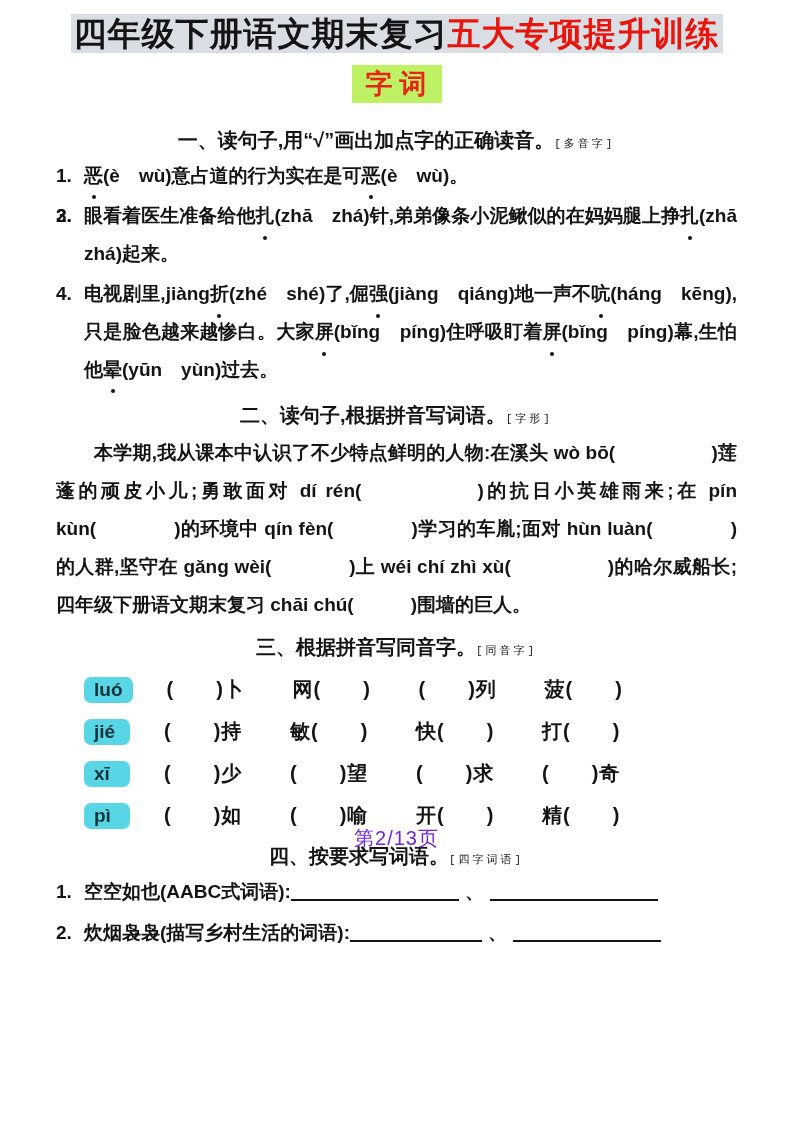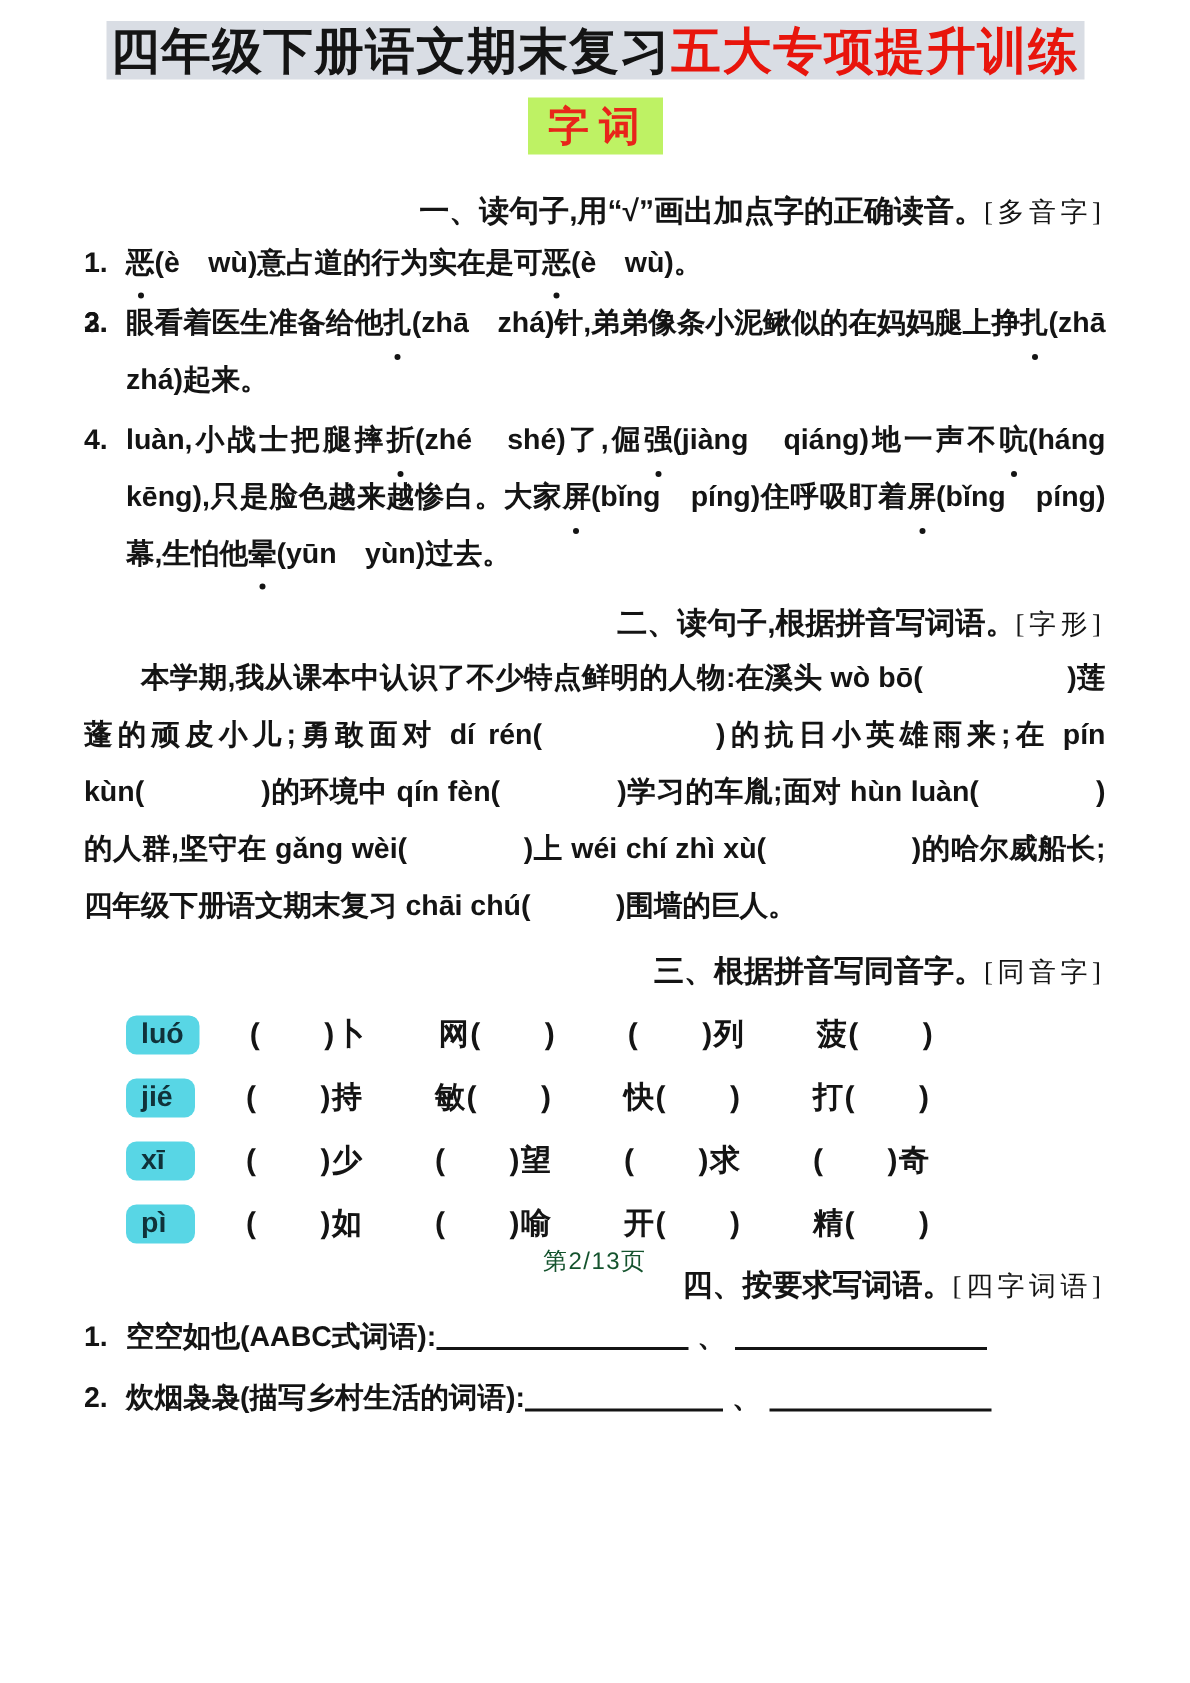--- a/index.html
+++ b/index.html
@@ -14,23 +14,23 @@
   
   .title-line { text-align:center; font-size:33px; font-weight:bold; letter-spacing:1px; line-height:1.2; }
   .title-hl { background:#d9dde4; padding:1px 3px; }
   .title-black { color:#141414; }
   .title-red { color:#e8150c; }
   .subtitle-line { text-align:center; margin-top:11px; }
   .subtitle { display:inline-block; background:#bef264; color:#e8241a;
               font-size:27px; font-weight:bold; letter-spacing:7px; padding:1px 8px 1px 14px; }
 
   
-  .sec-head { display:flex; justify-content:flex-end; align-items:baseline; }
+  .sec-head { display:flex; justify-content:center; align-items:baseline; }
   .sec-title { font-size:20px; font-weight:bold; }
-  .sec-tag { font-family:Liberation Serif, serif; font-size:18px; letter-spacing:3px; font-weight:500; }
+  .sec-tag { font-family:Liberation Mono, monospace; font-size:11px; letter-spacing:3px; font-weight:500; }
   .mt-s1 { margin-top:24px; }
   .mt-s2 { margin-top:14px; }
   .mt-s3 { margin-top:10px; }
   .mt-s4 { margin-top:14px; }
 
   
   .item { position:relative; padding-left:28px; font-size:19px; font-weight:600;
           line-height:1.98; margin-top:3px; text-align:justify; }
   .item .num { position:absolute; left:0; top:0; font-weight:bold; }
 
@@ -54,21 +54,21 @@
 
   
   .blank { display:inline-block; border-bottom:2px solid #141414;
            height:15px; transform:translateY(3px); }
   .b1 { width:168px; } .b2 { width:168px; }
   .b3 { width:132px; } .b4 { width:148px; }
   .sep { padding:0 6px; }
 
   
   .footer { position:absolute; left:0; right:0; bottom:16px; text-align:center;
-            font-size:16px; color:#14532d; letter-spacing:1px; }
+            font-size:20px; color:#6d28d9; letter-spacing:1px; }
 </style>
 </head>
 <body>
 
 <div class="page">
 
   <div class="title-line">
     <span class="title-hl">
       <span class="title-black">四年级下册语文期末复习</span><span class="title-red">五大专项提升训练</span>
     </span>
@@ -88,21 +88,21 @@
     </div>
     <div class="item">
       <span class="num">2.</span>
     </div>
     <div class="item">
       <span class="num">3.</span>
       <span><span>眼看着医生准备给他</span><span class="dot">扎</span><span>(zhā　zhá)针,弟弟像条小泥鳅似的在妈妈腿上挣</span><span class="dot">扎</span><span>(zhā　zhá)起来。</span></span>
     </div>
     <div class="item">
       <span class="num">4.</span>
-      <span><span>luàn,小战士把腿摔</span><span class="dot">折</span><span>(zhé　shé)了,倔</span><span class="dot">强</span><span>(jiàng　qiáng)地一声不</span><span class="dot">吭</span><span>(háng　kēng),只是脸色越来越惨白。大家</span><span class="dot">屏</span><span>(bǐng　píng)住呼吸盯着</span><span class="dot">屏</span><span>(bǐng　píng)幕,生怕他</span><span class="dot">晕</span><span>(yūn　yùn)过去。</span></span>
+      <span><span>电视剧里,jiàng</span><span class="dot">折</span><span>(zhé　shé)了,倔</span><span class="dot">强</span><span>(jiàng　qiáng)地一声不</span><span class="dot">吭</span><span>(háng　kēng),只是脸色越来越惨白。大家</span><span class="dot">屏</span><span>(bǐng　píng)住呼吸盯着</span><span class="dot">屏</span><span>(bǐng　píng)幕,生怕他</span><span class="dot">晕</span><span>(yūn　yùn)过去。</span></span>
     </div>
   </div>
 
   <div class="sec-head mt-s2">
     <span class="sec-title">二、读句子,根据拼音写词语。</span>
     <span class="sec-tag">[字形]</span>
   </div>
   <div class="para">本学期,我从课本中认识了不少特点鲜明的人物:在溪头 wò bō(　　　　　)莲蓬的顽皮小儿;勇敢面对 dí rén(　　　　　)的抗日小英雄雨来;在 pín kùn(　　　　)的环境中 qín fèn(　　　　)学习的车胤;面对 hùn luàn(　　　　)的人群,坚守在 gǎng wèi(　　　　)上 wéi chí zhì xù(　　　　　)的哈尔威船长;四年级下册语文期末复习 chāi chú(　　　)围墙的巨人。</div>
 
   <div class="sec-head mt-s3">

